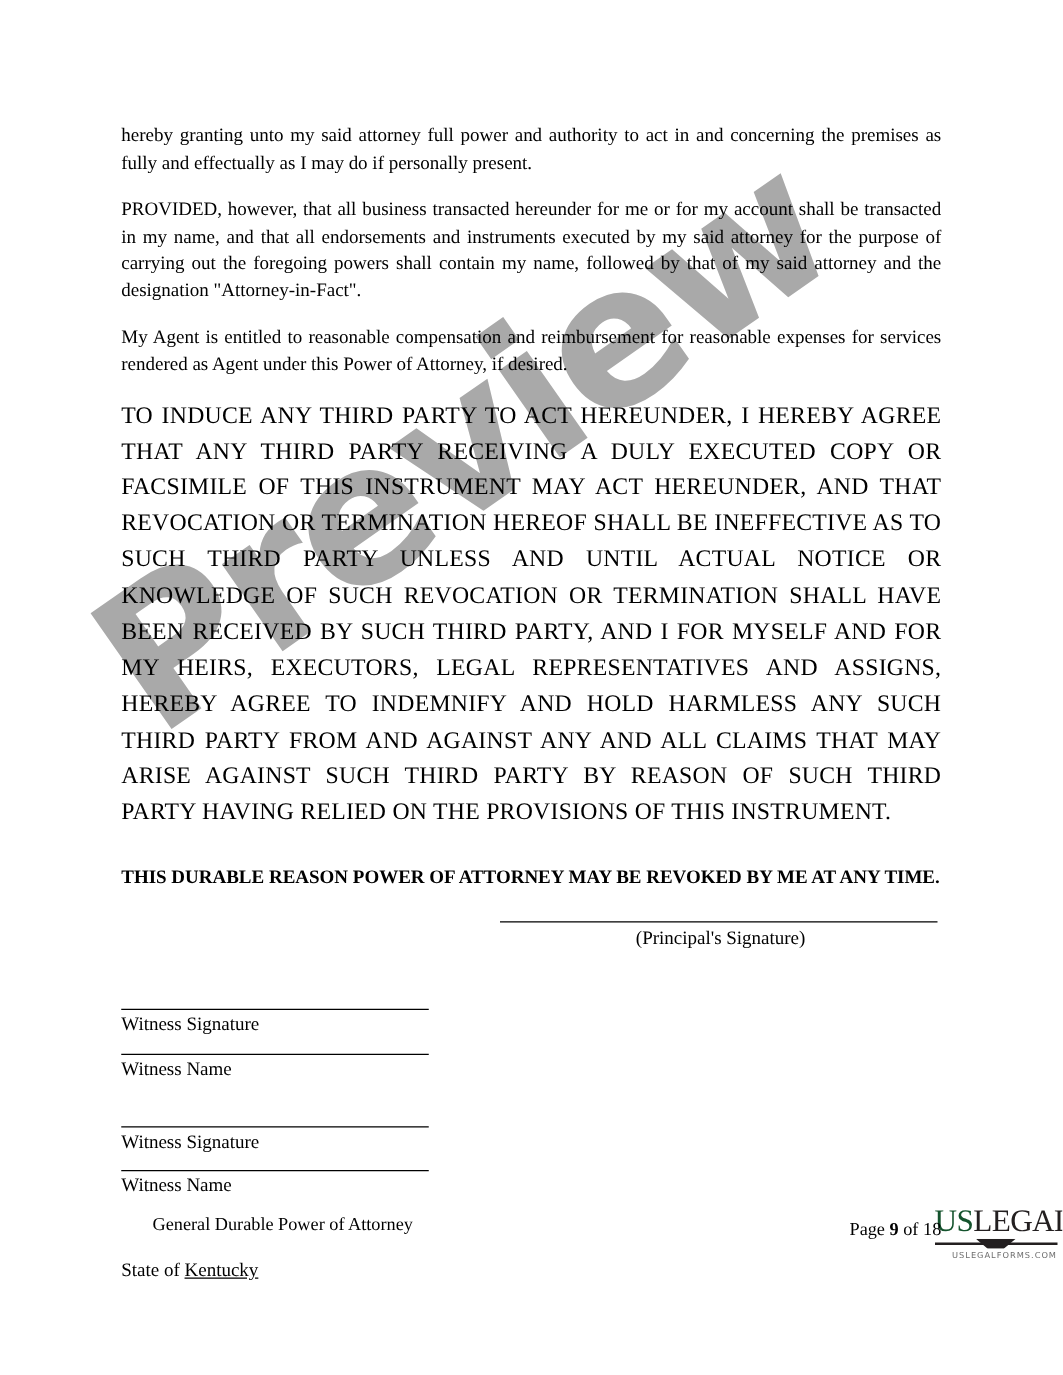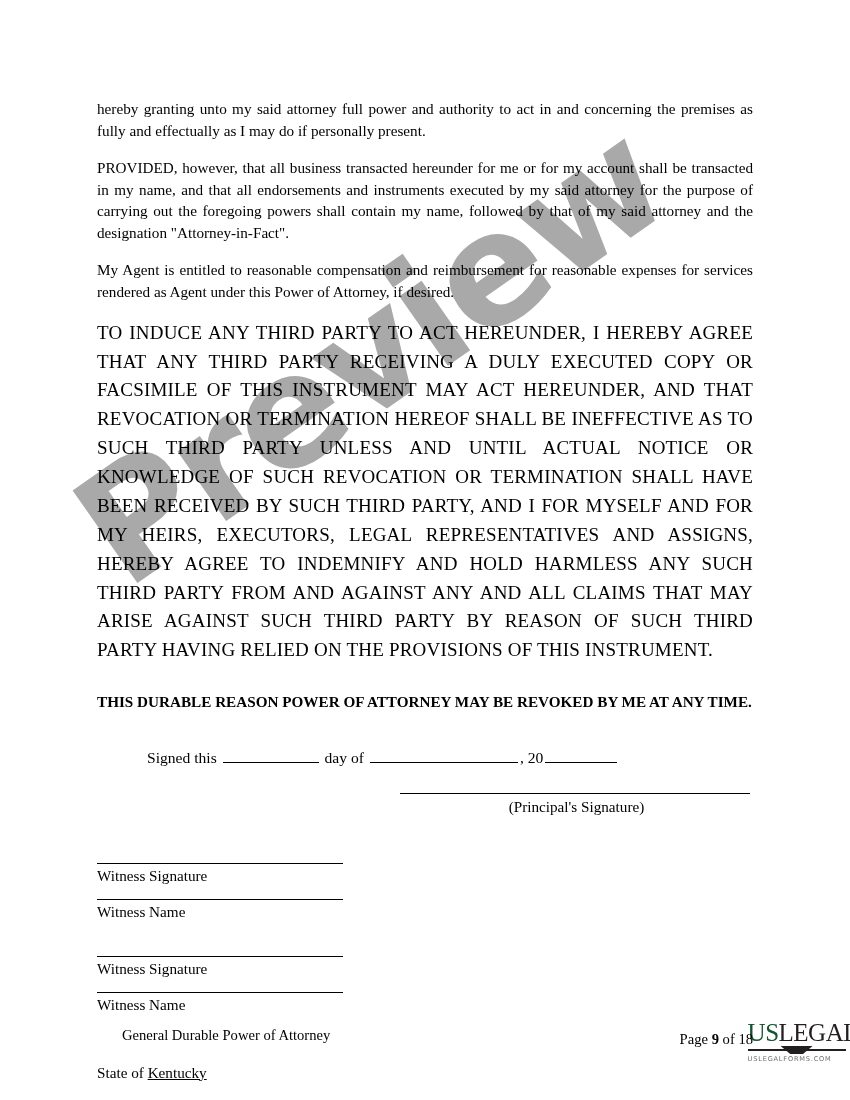--- a/index.html
+++ b/index.html
@@ -143,21 +143,21 @@
     font-size: 15.2px;
     line-height: 1.4;
     font-family: Liberation Serif, serif;
   }
   .state-value { text-decoration: underline; }
 
   
   #footer {
     position: absolute;
     left: 97px;
-    top: 1026px;
+    top: 971px;
     width: 656px;
     z-index: 10;
     display: flex;
     align-items: flex-start;
     justify-content: space-between;
   }
   #footer-title {
     font-size: 14.6px;
     padding-left: 25px;
     line-height: 1.3;
@@ -215,21 +215,21 @@
     background: #231f20;
     clip-path: polygon(0 0, 100% 0, 70% 100%, 30% 100%);
   }
   #logo-url {
     margin-top: 2px;
     font-family: "DejaVu Sans", sans-serif;
     font-size: 6.6px;
     letter-spacing: 0.8px;
     color: #6d6d6d;
     white-space: nowrap;
-    text-align: left;
+    text-align: right;
     width: 98px;
   }
 </style>
 </head>
 <body>
 
 <div id="page">
 
   <div id="watermark-layer">
     <div id="watermark-text">Preview</div>
@@ -240,26 +240,20 @@
     <p class="para">hereby granting unto my said attorney full power and authority to act in and concerning the premises as fully and effectually as I may do if personally present.</p>
 
     <p class="para">PROVIDED, however, that all business transacted hereunder for me or for my account shall be transacted in my name, and that all endorsements and instruments executed by my said attorney for the purpose of carrying out the foregoing powers shall contain my name, followed by that of my said attorney and the designation "Attorney-in-Fact".</p>
 
     <p class="para last">My Agent is entitled to reasonable compensation and reimbursement for reasonable expenses for services rendered as Agent under this Power of Attorney, if desired.</p>
 
     <p class="allcaps">TO INDUCE ANY THIRD PARTY TO ACT HEREUNDER, I HEREBY AGREE THAT ANY THIRD PARTY RECEIVING A DULY EXECUTED COPY OR FACSIMILE OF THIS INSTRUMENT MAY ACT HEREUNDER, AND THAT REVOCATION OR TERMINATION HEREOF SHALL BE INEFFECTIVE AS TO SUCH THIRD PARTY UNLESS AND UNTIL ACTUAL NOTICE OR KNOWLEDGE OF SUCH REVOCATION OR TERMINATION SHALL HAVE BEEN RECEIVED BY SUCH THIRD PARTY, AND I FOR MYSELF AND FOR MY HEIRS, EXECUTORS, LEGAL REPRESENTATIVES AND ASSIGNS, HEREBY AGREE TO INDEMNIFY AND HOLD HARMLESS ANY SUCH THIRD PARTY FROM AND AGAINST ANY AND ALL CLAIMS THAT MAY ARISE AGAINST SUCH THIRD PARTY BY REASON OF SUCH THIRD PARTY HAVING RELIED ON THE PROVISIONS OF THIS INSTRUMENT.</p>
 
     <p class="revoke">THIS DURABLE REASON POWER OF ATTORNEY MAY BE REVOKED BY ME AT ANY TIME.</p>
 
-    <div class="signed-row">
-      <span>Signed this</span>
-      <span class="blank blank-day"></span>
-      <span>day of</span>
-      <span class="blank blank-month"></span><span>, 20</span><span class="blank blank-year"></span>
-    </div>
 
     <div class="principal-block">
       <div class="sig-rule"></div>
       <div class="sig-caption">(Principal's Signature)</div>
     </div>
 
     <div class="witness-group">
       <div class="witness-item">
         <div class="witness-rule"></div>
         <div class="witness-label">Witness Signature</div>

